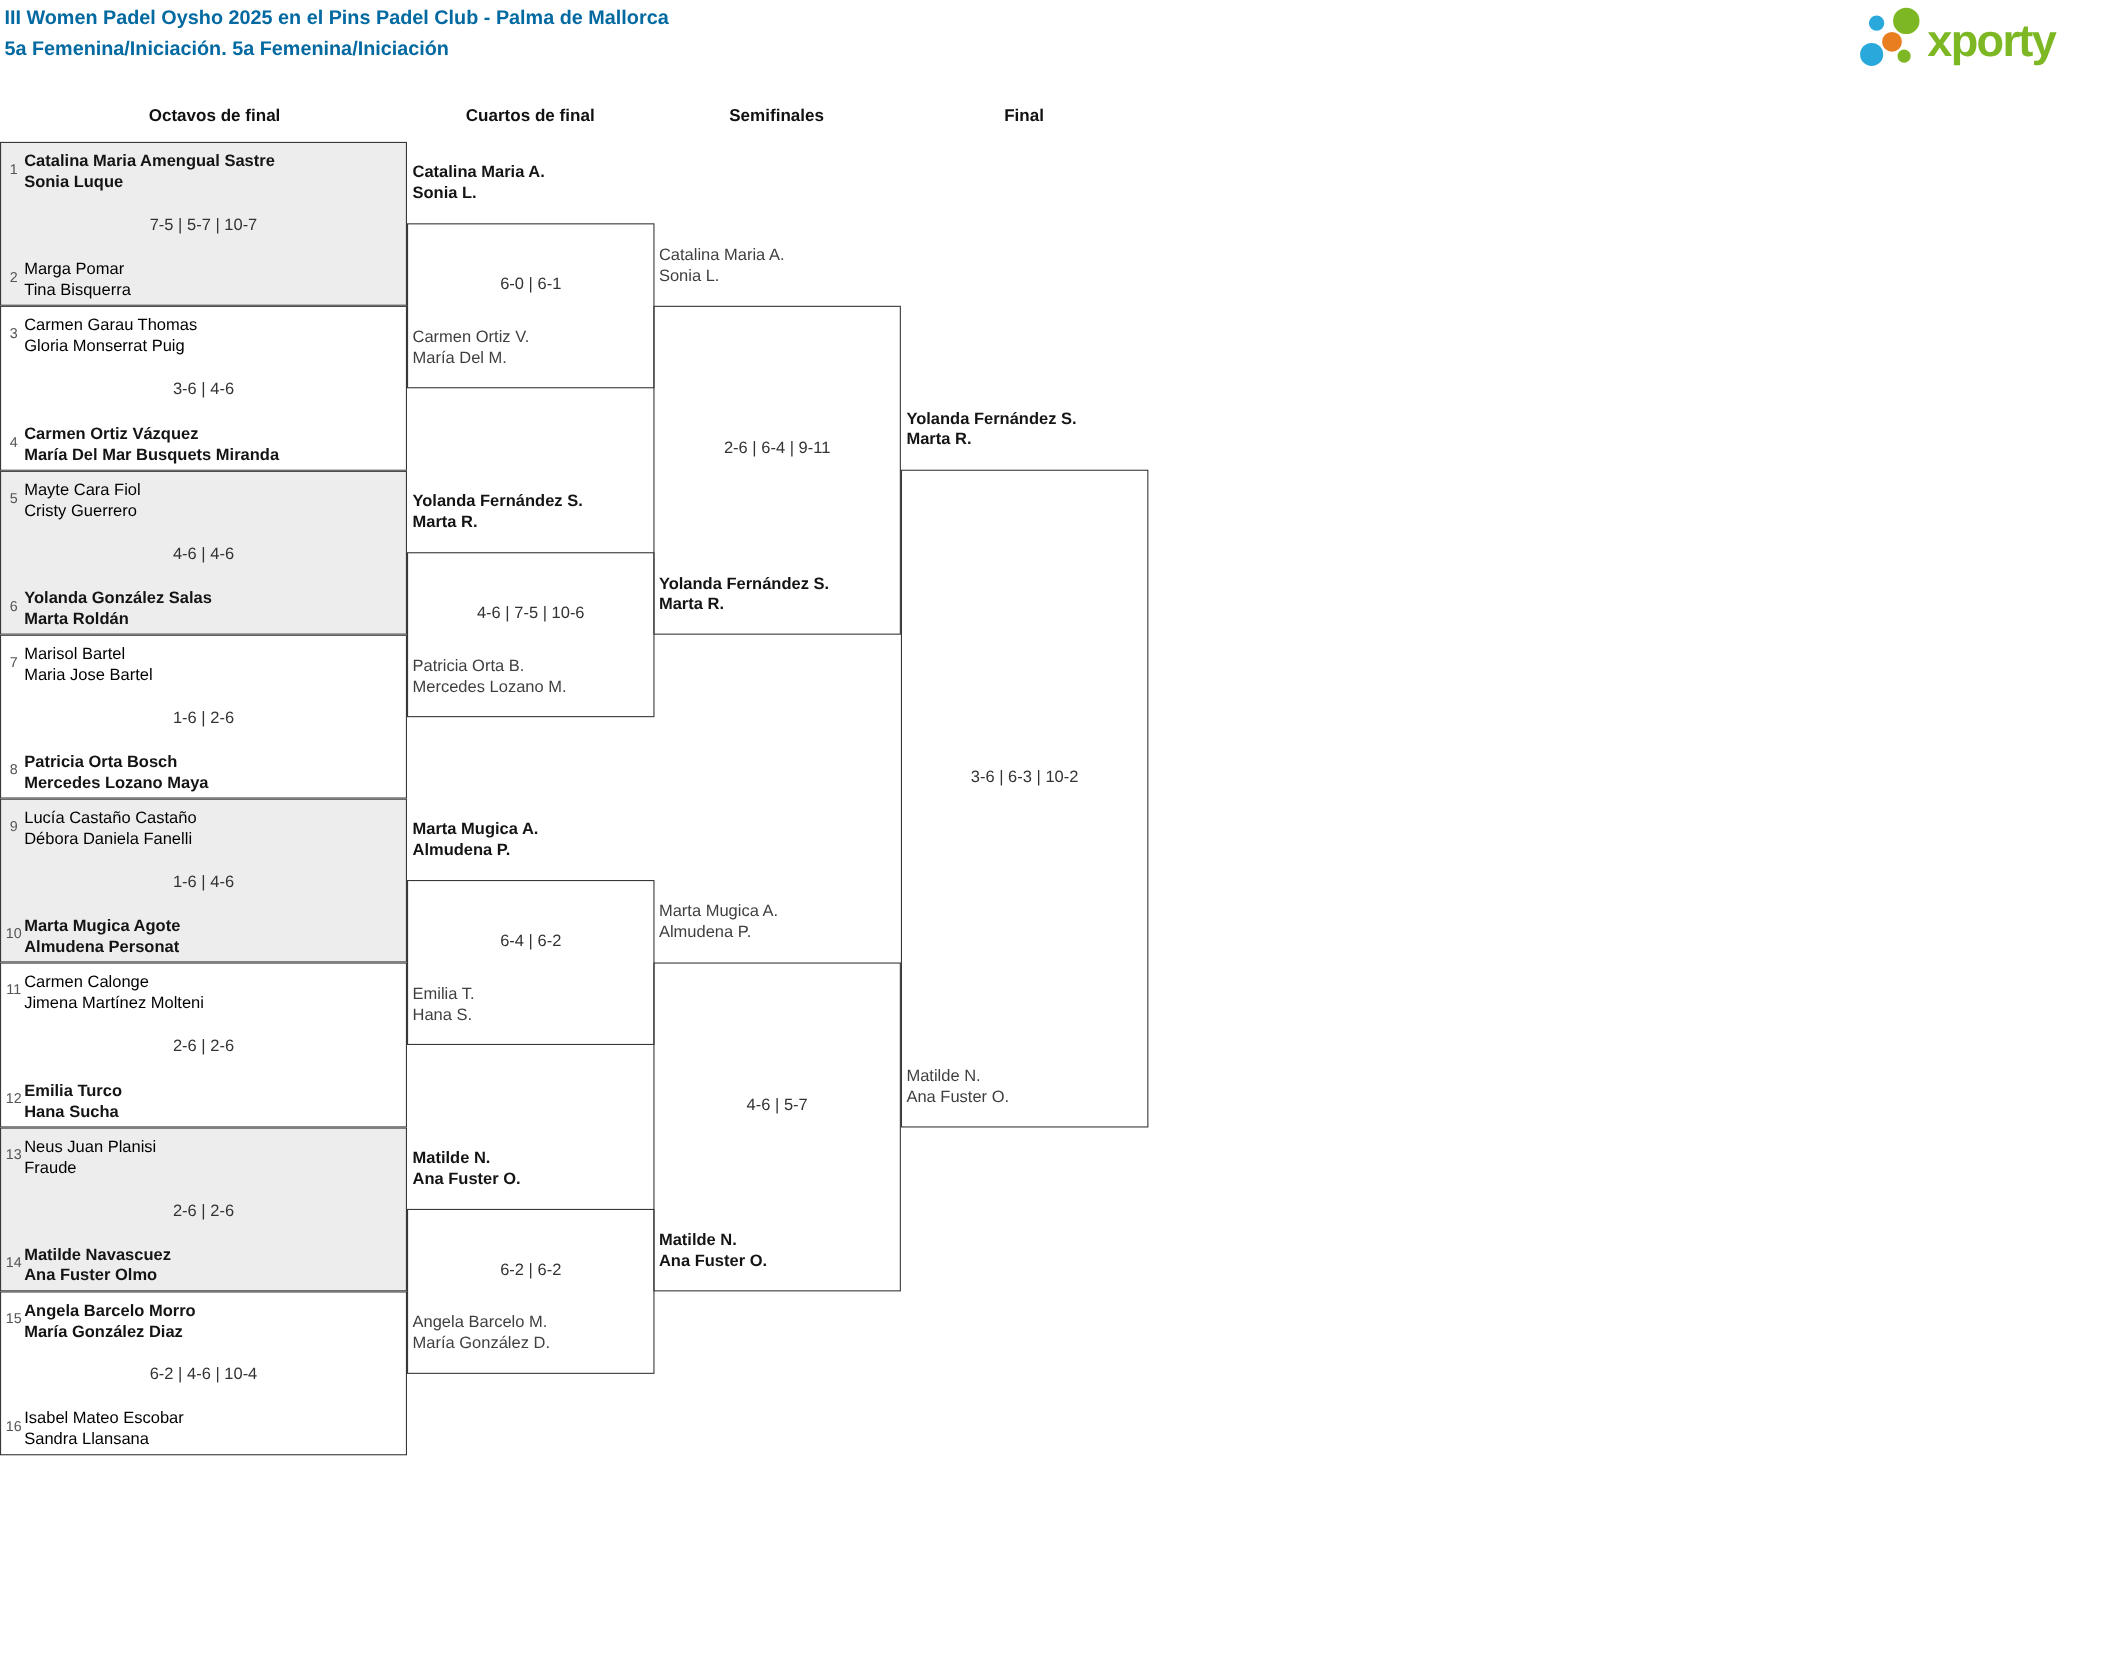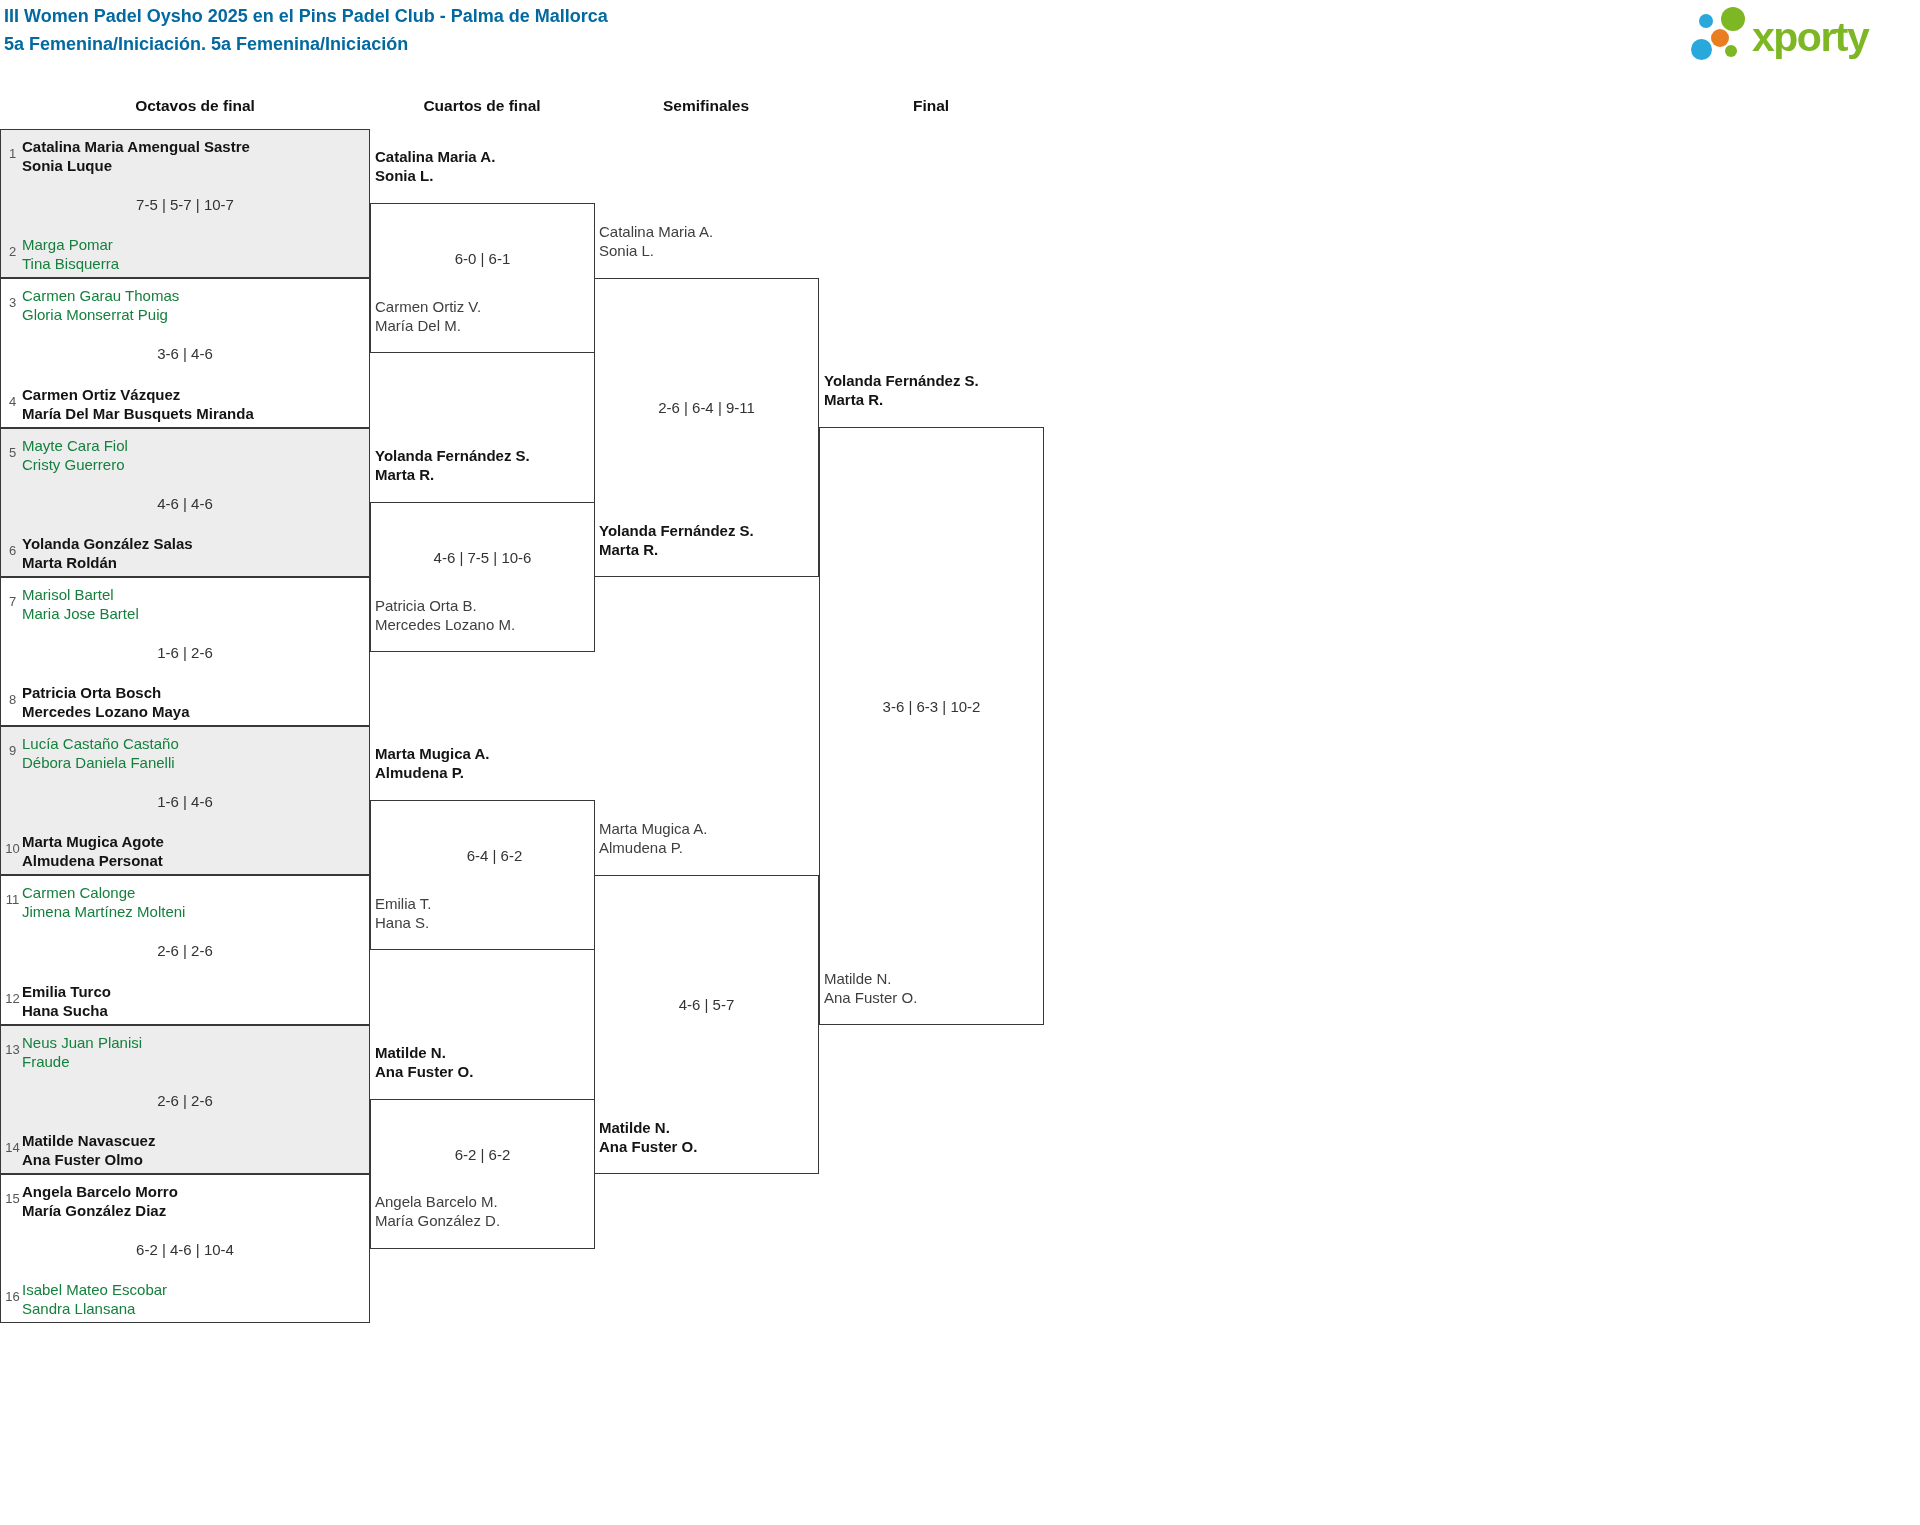--- a/index.html
+++ b/index.html
@@ -4,21 +4,21 @@
 <style>
   html,body{margin:0;padding:0;}
   body{width:1920px;height:1525px;position:relative;background:#ffffff;
        font-family:"Liberation Sans","DejaVu Sans",sans-serif;color:#222;overflow:hidden;}
   .abs{position:absolute;}
   .title{left:4px;top:2px;font-size:18px;line-height:28px;font-weight:700;color:#0369a1;white-space:nowrap;}
   .colhdr{top:97px;transform:translateX(-50%);font-size:15.5px;font-weight:600;color:#111;white-space:nowrap;}
   .m{position:absolute;left:0;width:370px;border:1px solid #383838;box-sizing:border-box;background:#fff;}
   .m.gray{background:#ededed;}
   .cbox{position:absolute;border:1px solid #383838;box-sizing:border-box;background:transparent;}
-  .nm{position:absolute;font-size:15px;line-height:19px;color:#15803d;white-space:nowrap;}
+  .nm{position:absolute;font-size:15px;line-height:19px;color:#000000;white-space:nowrap;}
   .nm.win{font-weight:700;color:#141414;}
   .t1{left:21px;top:7px;}
   .t2{left:21px;bottom:4px;}
   .sd{position:absolute;left:3px;width:17px;text-align:center;font-size:13px;color:#555;}
   .sd1{top:16px;}
   .sd2{bottom:18px;}
   .msc{position:absolute;left:0;right:0;top:66px;text-align:center;font-size:15px;color:#333;}
   .sc{position:absolute;text-align:center;font-size:15px;color:#333;margin-top:16px;}
   .lb{position:absolute;font-size:15px;line-height:19px;color:#3f3f3f;white-space:nowrap;}
   .lb.win{font-weight:700;color:#141414;}
@@ -180,21 +180,21 @@
 <div class="sc" style="left:370px;width:225px;top:533px;">4-6 | 7-5 | 10-6</div>
 <div class="lb" style="left:375px;top:596px;">
   <div>Patricia Orta B.</div>
   <div>Mercedes Lozano M.</div>
 </div>
 
 <div class="lb win" style="left:375px;top:744px;">
   <div>Marta Mugica A.</div>
   <div>Almudena P.</div>
 </div>
-<div class="sc" style="left:382px;width:225px;top:831px;">6-4 | 6-2</div>
+<div class="sc" style="left:370px;width:225px;top:831px;">6-4 | 6-2</div>
 <div class="lb" style="left:375px;top:894px;">
   <div>Emilia T.</div>
   <div>Hana S.</div>
 </div>
 
 <div class="lb win" style="left:375px;top:1043px;">
   <div>Matilde N.</div>
   <div>Ana Fuster O.</div>
 </div>
 <div class="sc" style="left:370px;width:225px;top:1130px;">6-2 | 6-2</div>

